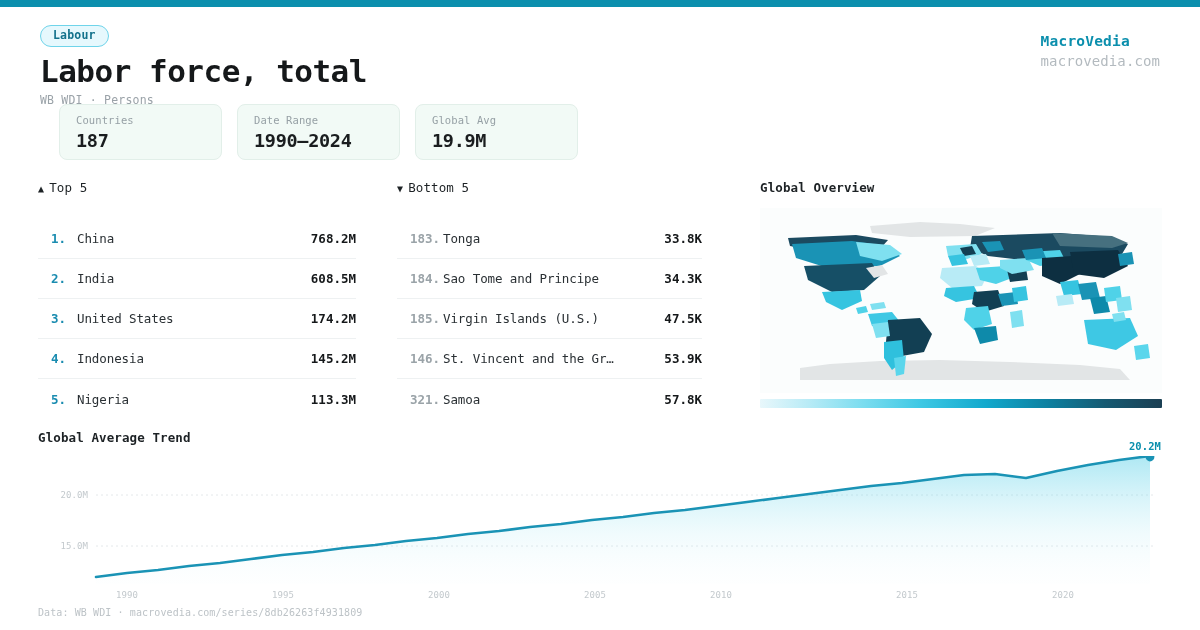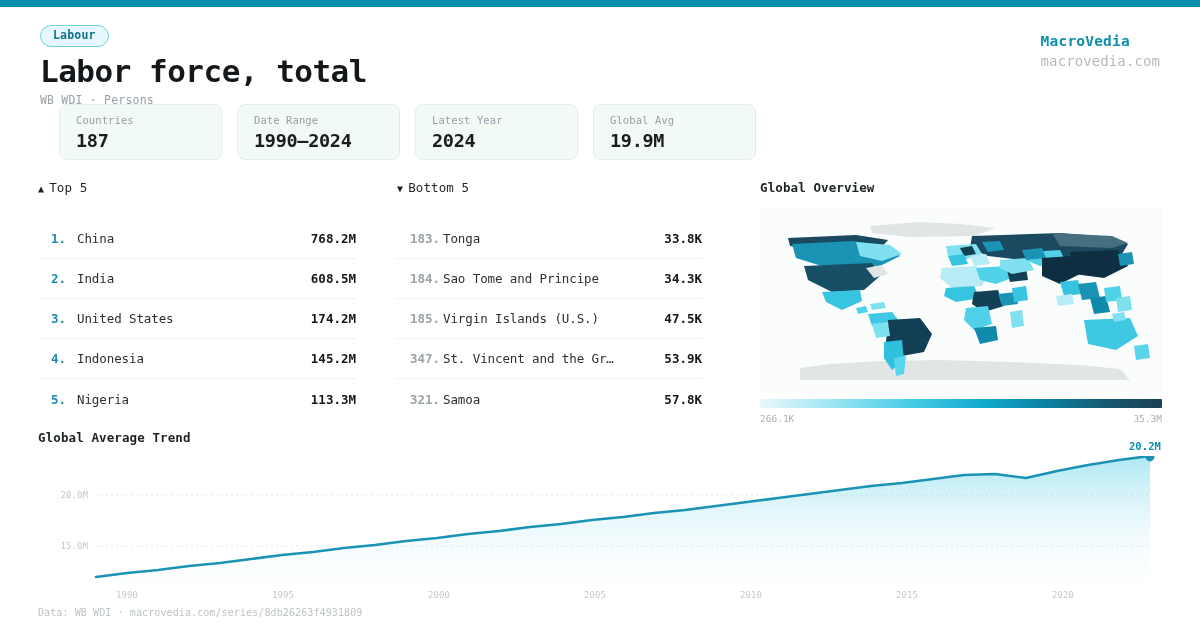--- a/index.html
+++ b/index.html
@@ -115,24 +115,20 @@
   <div class="stats">
     <div class="stat">
       <div class="stat-label">Countries</div>
       <div class="stat-value">187</div>
     </div>
     <div class="stat">
       <div class="stat-label">Date Range</div>
       <div class="stat-value">1990–2024</div>
     </div>
     <div class="stat">
-      <div class="stat-label">Latest Year</div>
-      <div class="stat-value">2024</div>
-    </div>
-    <div class="stat">
       <div class="stat-label">Global Avg</div>
       <div class="stat-value">19.9M</div>
     </div>
   </div>
 
   <div class="col-top">
     <div class="sec-head">
       <span class="caret">▲</span><span>Top 5</span>
     </div>
     <div class="row">
@@ -175,21 +171,21 @@
       <span class="rank dim">184.</span>
       <span class="cname">Sao Tome and Principe</span>
       <span class="cval">34.3K</span>
     </div>
     <div class="row">
       <span class="rank dim">185.</span>
       <span class="cname">Virgin Islands (U.S.)</span>
       <span class="cval">47.5K</span>
     </div>
     <div class="row">
-      <span class="rank dim">347.</span>
+      <span class="rank dim">146.</span>
       <span class="cname">St. Vincent and the Gr…</span>
       <span class="cval">53.9K</span>
     </div>
     <div class="row">
       <span class="rank dim">321.</span>
       <span class="cname">Samoa</span>
       <span class="cval">57.8K</span>
     </div>
   </div>
 
@@ -268,24 +264,20 @@
         </g>
 
         <g>
           <path fill="#3ec8e4" d="M324 112 L370 110 L378 128 L356 142 L328 136 Z"></path>
           <path fill="#5ad6ec" d="M374 138 L388 136 L390 150 L376 152 Z"></path>
           <path fill="#7fe0f0" d="M352 106 L364 104 L366 112 L354 114 Z"></path>
         </g>
       </svg>
     </div>
     <div class="legend-bar"></div>
-    <div class="legend-labels">
-      <span>266.1K</span>
-      <span>35.3M</span>
-    </div>
   </div>
 
   <div class="trend">
     <div class="trend-title">Global Average Trend</div>
     <div class="chart">
       <svg width="1124" height="128" viewBox="0 0 1124 128">
         <defs>
           <linearGradient id="areaGrad" x1="0" y1="0" x2="0" y2="1">
             <stop offset="0%" stop-color="#3ec8e4" stop-opacity="0.42"></stop>
             <stop offset="60%" stop-color="#9fe5f2" stop-opacity="0.16"></stop>
@@ -314,21 +306,21 @@
           <circle cx="1112" cy="1" r="4.4" fill="#1a93b5"></circle>
         </g>
       </svg>
       <div class="ylab" style="left:2px; top:34px;">20.0M</div>
       <div class="ylab" style="left:2px; top:85px;">15.0M</div>
 
       <div class="xlab" style="left:78px;  top:134px;">1990</div>
       <div class="xlab" style="left:234px; top:134px;text-align:center;">1995</div>
       <div class="xlab" style="left:390px; top:134px;">2000</div>
       <div class="xlab" style="left:546px; top:134px;">2005</div>
-      <div class="xlab" style="left:702px; top:134px;">2010</div>
+      <div class="xlab" style="left:672px; top:134px;">2010</div>
       <div class="xlab" style="left:858px; top:134px;">2015</div>
       <div class="xlab" style="left:1014px;top:134px;">2020</div>
 
       <div class="endlabel" style="right:1px; top:-16px;">20.2M</div>
     </div>
   </div>
 
   <div class="footer">Data: WB WDI · macrovedia.com/series/8db26263f4931809</div>
 
 </div>

